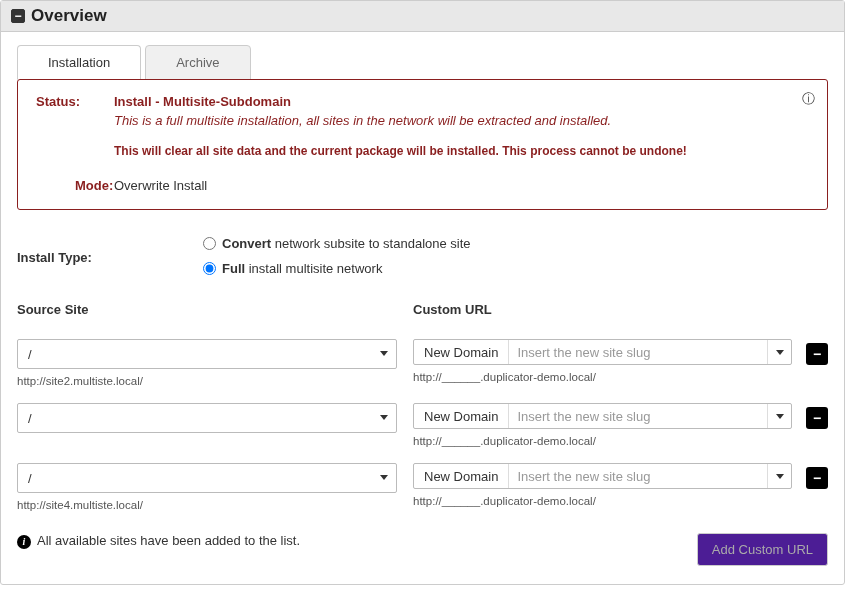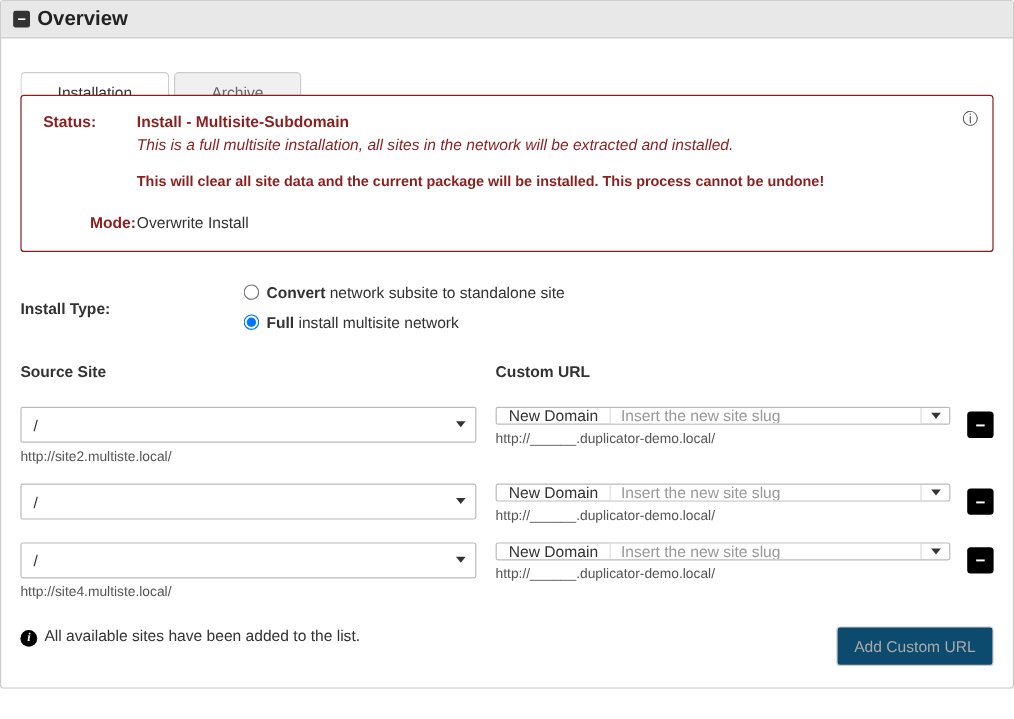--- a/index.html
+++ b/index.html
@@ -51,21 +51,21 @@
   }
   .tab {
     padding: 9px 30px;
     border: 1px solid #ccc;
     border-radius: 4px 4px 0 0;
     background: #f0f0f0;
     color: #666;
     font-size: 13px;
     margin-right: 4px;
     position: relative;
-    top: 16px;
+    top: 1px;
     cursor: pointer;
   }
   .tab.active {
     background: #fff;
     color: #333;
     border-bottom: 1px solid #fff;
   }
   .status-box {
     border: 1px solid #8a1f1f;
     border-radius: 3px;
@@ -198,21 +198,21 @@
     display: flex;
     align-items: flex-start;
     flex: 1;
     gap: 14px;
   }
   .custom-combo {
     display: flex;
     flex: 1;
     border: 1px solid #bbb;
     border-radius: 2px;
-    height: 15px;
+    height: 26px;
     background: #fff;
     overflow: hidden;
   }
   .combo-left {
     padding: 0 10px;
     display: flex;
     align-items: center;
     border-right: 1px solid #ddd;
     white-space: nowrap;
     flex-shrink: 0;
@@ -271,21 +271,21 @@
     font-size: 10px;
     font-weight: bold;
     align-items: center;
     justify-content: center;
     margin-right: 6px;
     font-style: italic;
     font-family: Georgia, serif;
   }
   .add-btn {
     border: 1px solid #ccc;
-    background: #0c4a6e;
+    background: #4c1d95;
     color: #aaa;
     padding: 8px 14px;
     border-radius: 3px;
     font-size: 13px;
     cursor: not-allowed;
   }
   .custom-col-inner { flex:1; }
 </style>
 </head>
 <body>

